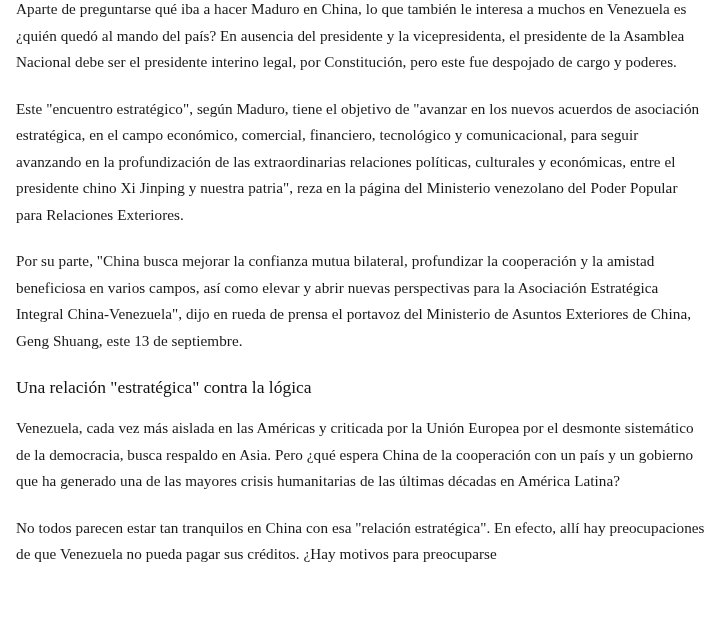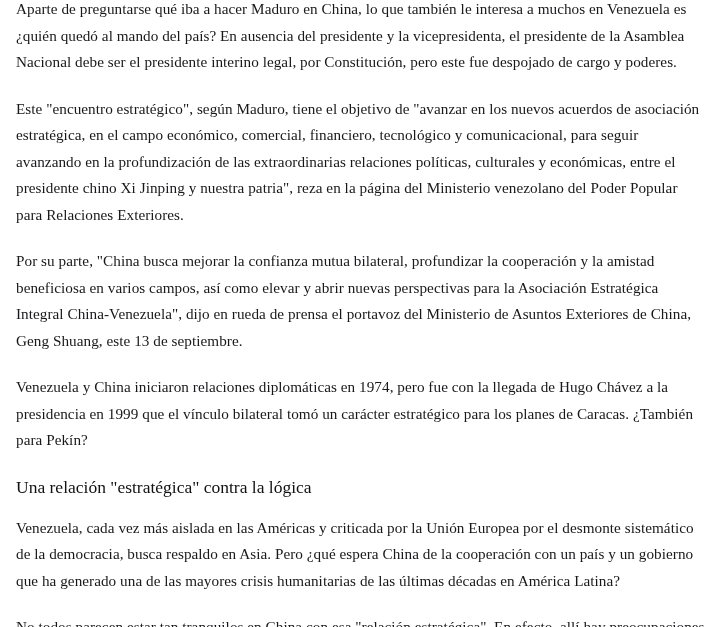--- a/index.html
+++ b/index.html
@@ -48,21 +48,20 @@
 <body>
 
 <div class="article">
 
   <p class="para first clipped-top">Aparte de preguntarse qué iba a hacer Maduro en China, lo que también le interesa a muchos en Venezuela es ¿quién quedó al mando del país? En ausencia del presidente y la vicepresidenta, el presidente de la Asamblea Nacional debe ser el presidente interino legal, por Constitución, pero este fue despojado de cargo y poderes.</p>
 
   <p class="para">Este "encuentro estratégico", según Maduro, tiene el objetivo de "avanzar en los nuevos acuerdos de asociación estratégica, en el campo económico, comercial, financiero, tecnológico y comunicacional, para seguir avanzando en la profundización de las extraordinarias relaciones políticas, culturales y económicas, entre el presidente chino Xi Jinping y nuestra patria", reza en la página del Ministerio venezolano del Poder Popular para Relaciones Exteriores.</p>
 
   <p class="para">Por su parte, "China busca mejorar la confianza mutua bilateral, profundizar la cooperación y la amistad beneficiosa en varios campos, así como elevar y abrir nuevas perspectivas para la Asociación Estratégica Integral China-Venezuela", dijo en rueda de prensa el portavoz del Ministerio de Asuntos Exteriores de China, Geng Shuang, este 13 de septiembre.</p>
 
-  <p class="para">Venezuela y China iniciaron relaciones diplomáticas en 1974, pero fue con la llegada de Hugo Chávez a la presidencia en 1999 que el vínculo bilateral tomó un carácter estratégico para los planes de Caracas. ¿También para Pekín?</p>
 
   <h2 class="subhead">Una relación "estratégica" contra la lógica</h2>
 
   <p class="para">Venezuela, cada vez más aislada en las Américas y criticada por la Unión Europea por el desmonte sistemático de la democracia, busca respaldo en Asia. Pero ¿qué espera China de la cooperación con un país y un gobierno que ha generado una de las mayores crisis humanitarias de las últimas décadas en América Latina?</p>
 
   <p class="para">No todos parecen estar tan tranquilos en China con esa "relación estratégica". En efecto, allí hay preocupaciones de que Venezuela no pueda pagar sus créditos. ¿Hay motivos para preocuparse</p>
 
 </div>
 
 </body></html>

